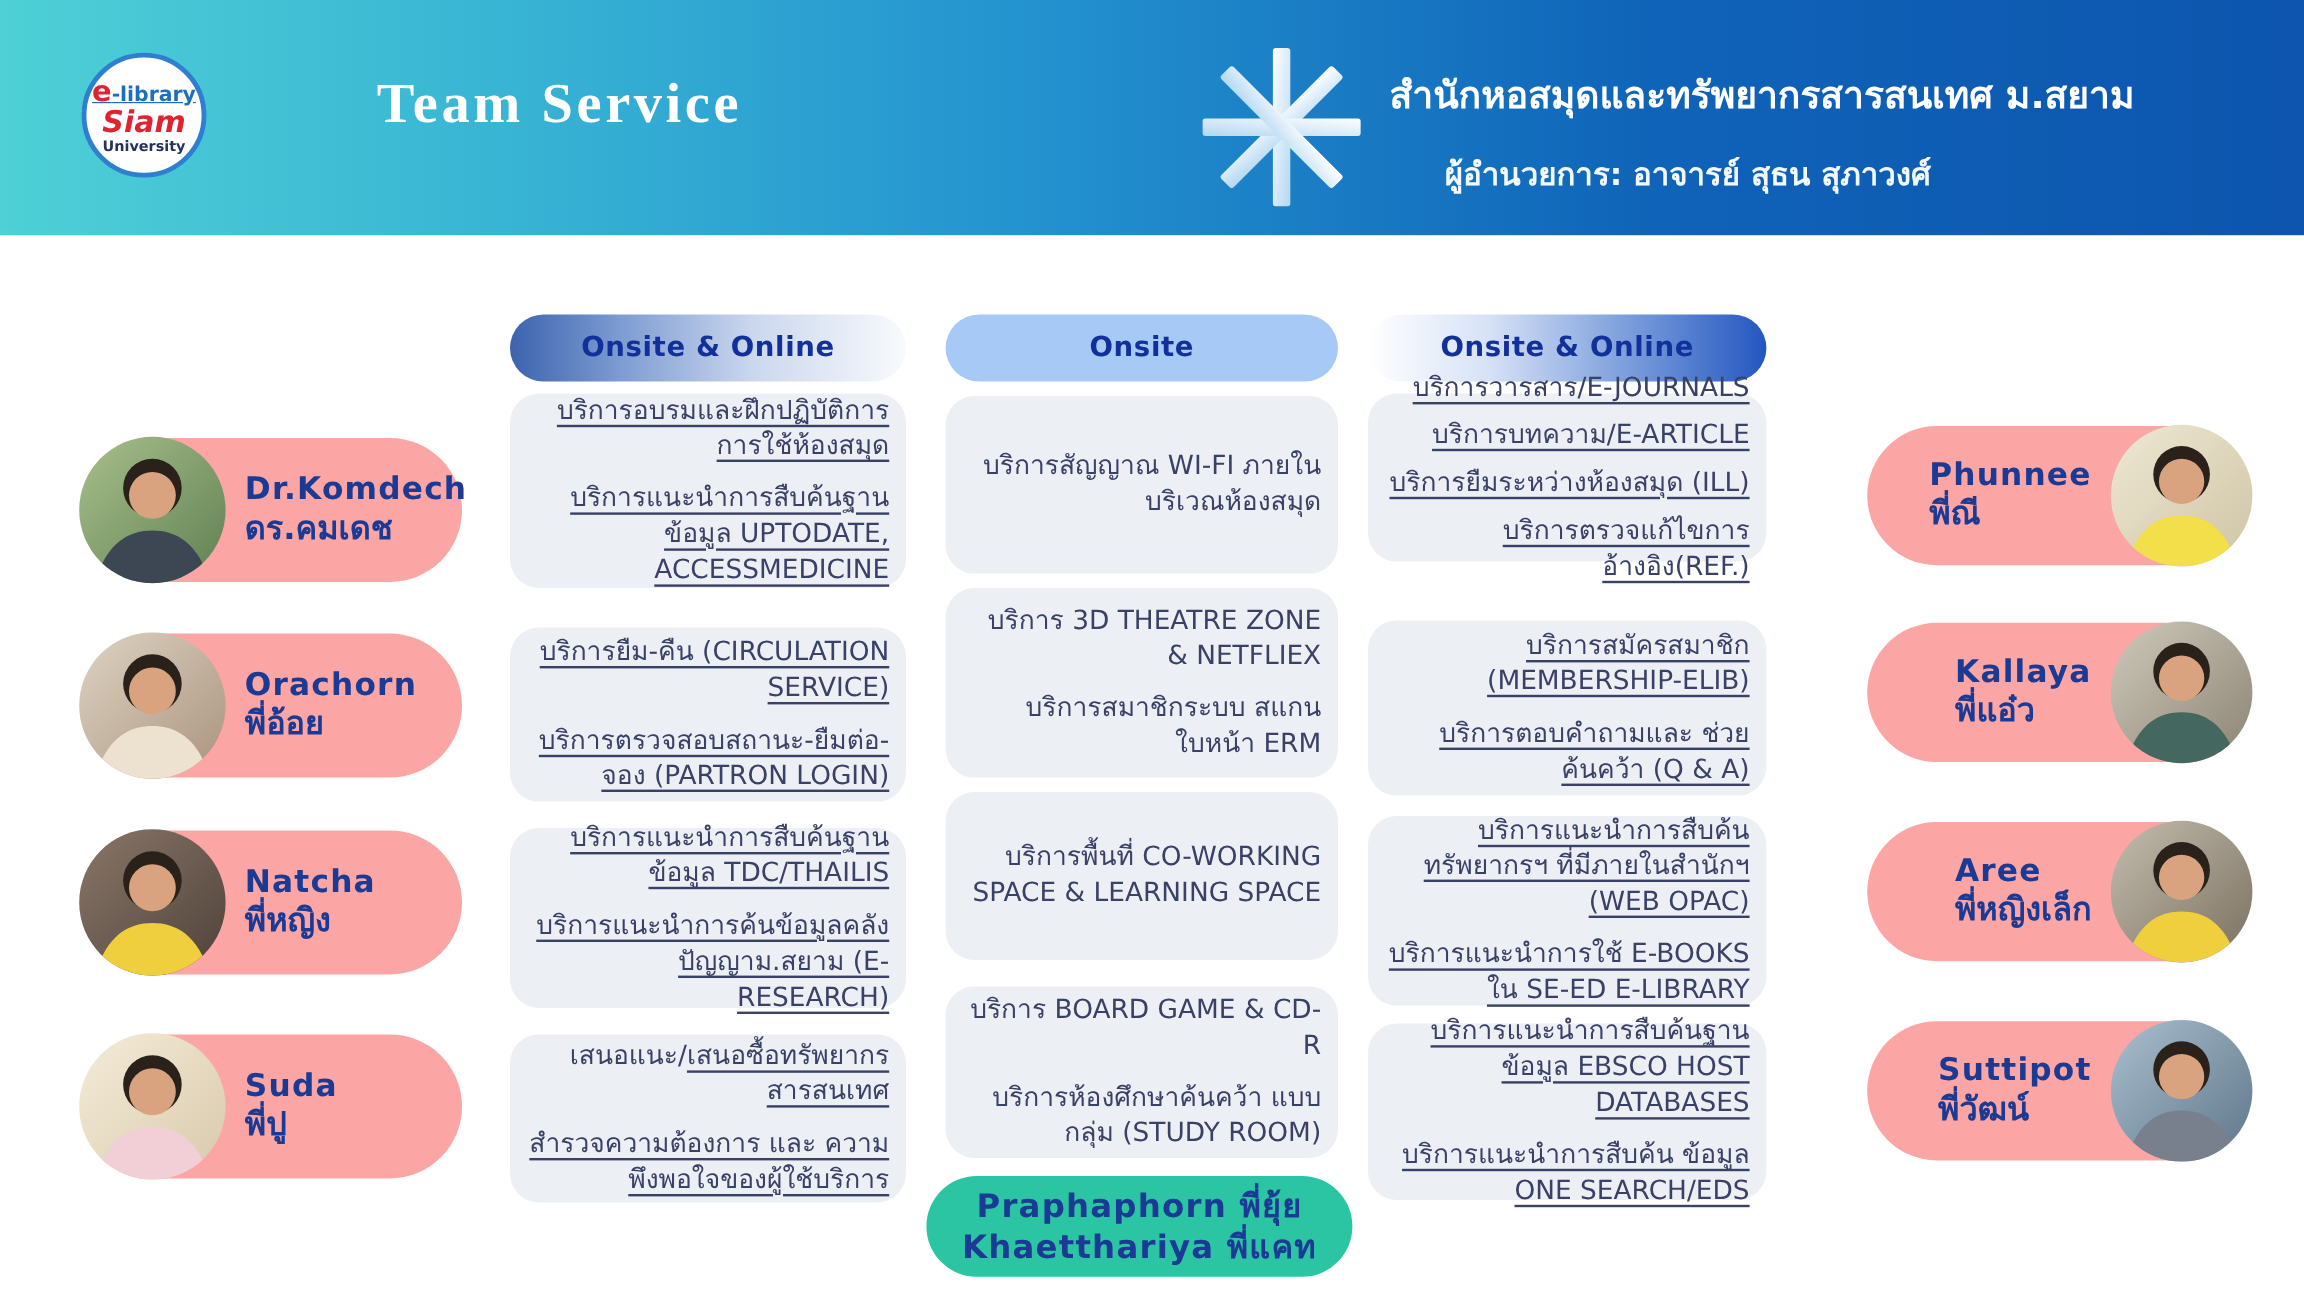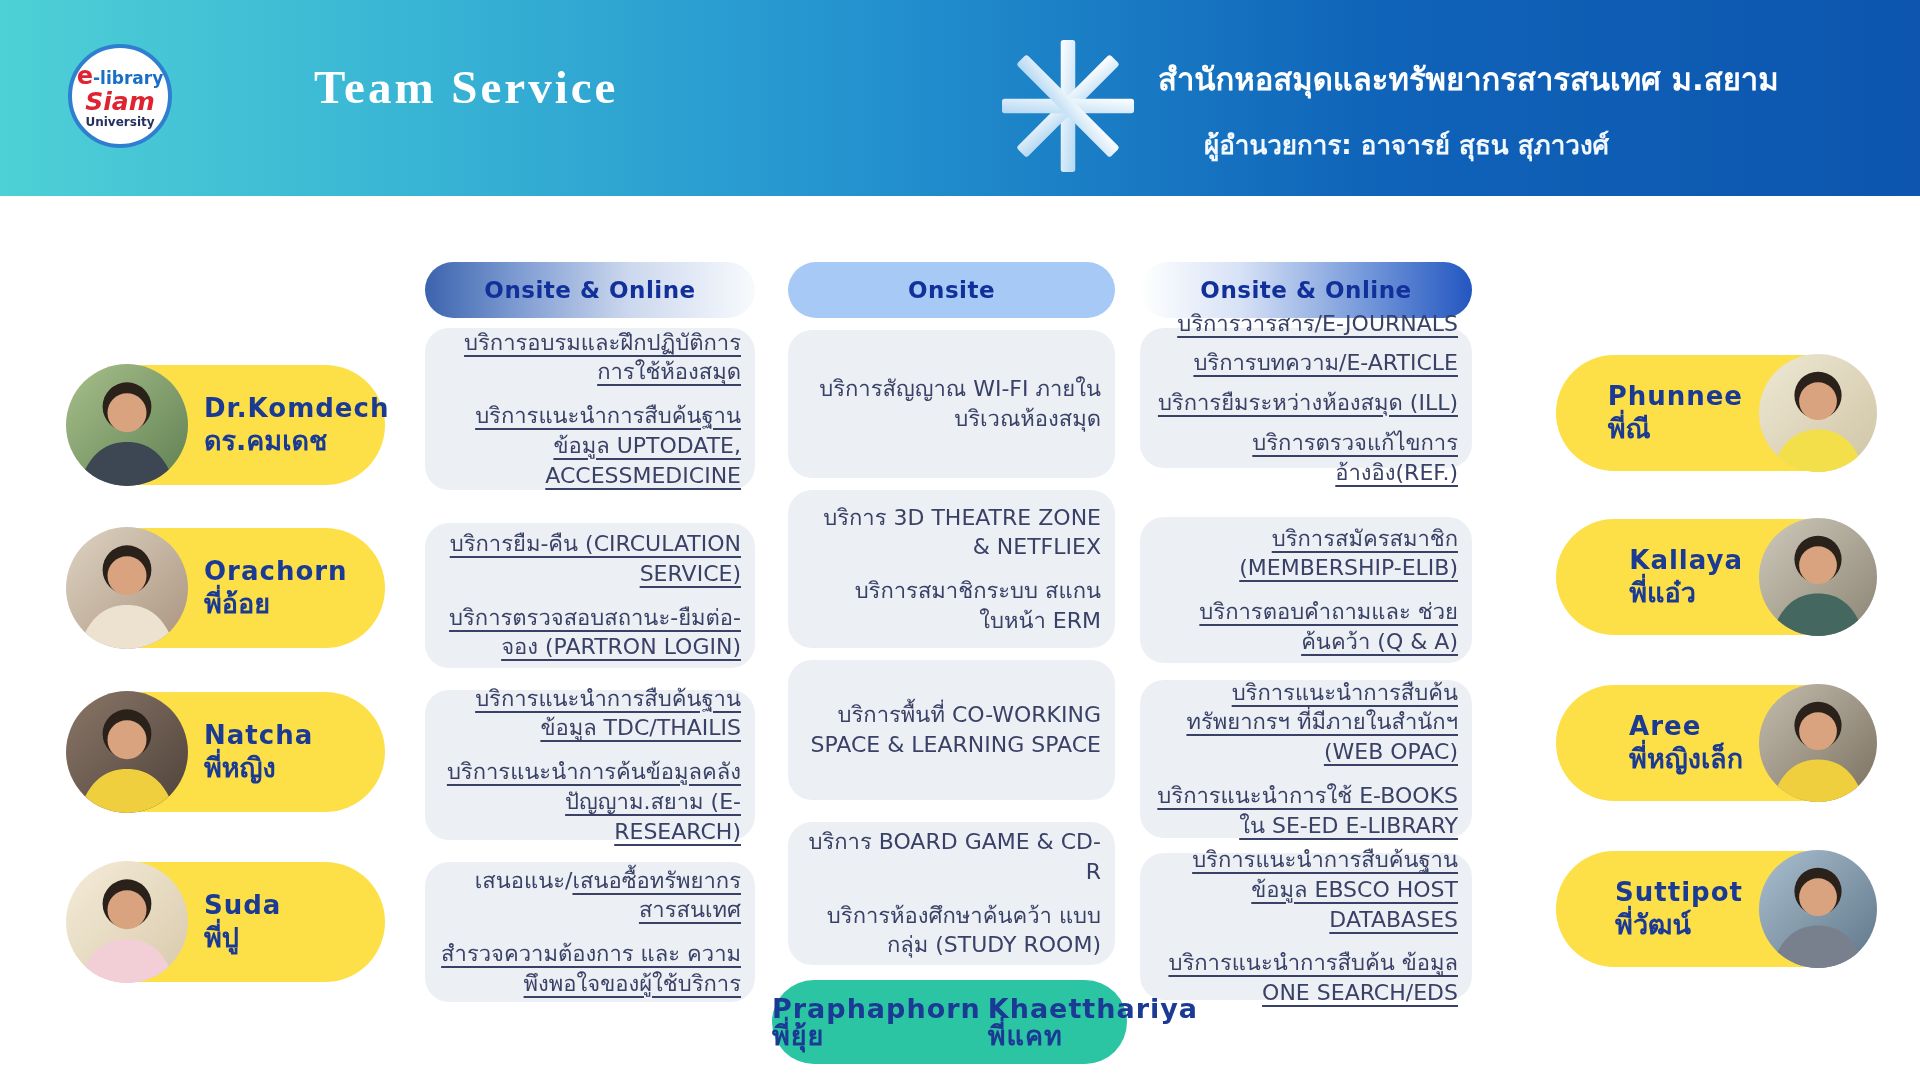--- a/index.html
+++ b/index.html
@@ -11,21 +11,21 @@
   
   .header{
     position:absolute;left:0;top:0;width:1920px;height:196px;
     background:linear-gradient(90deg,#4ed0d6 0%,#38b4d4 22%,#2392cf 45%,#0f63b8 72%,#0d55ae 100%);
   }
   .logo{
     position:absolute;left:68px;top:44px;width:104px;height:104px;border-radius:50%;
     background:#ffffff;border:4px solid #2f7fd0;box-sizing:border-box;
     display:flex;flex-direction:column;align-items:center;justify-content:center;line-height:1;
   }
-  .logo-line1{font-size:17px;color:#1a6fc4;font-weight:700;}
+  .logo-line1{font-size:17px;color:#1a6fc4;font-weight:700;text-decoration:underline;}
   .logo-e{color:#e02330;font-size:24px;font-weight:800;}
   .logo-siam{font-size:25px;color:#e02330;font-weight:800;font-style:italic;margin-top:1px;}
   .logo-univ{font-size:12px;color:#25315e;font-weight:700;margin-top:2px;}
   .main-title{
     position:absolute;left:314px;top:60px;color:#ffffff;font-size:47px;font-weight:800;letter-spacing:3px;font-family:Liberation Serif, serif;
   }
   .asterisk{position:absolute;left:1002px;top:40px;width:132px;height:132px;}
   .org-name{position:absolute;left:1158px;top:54px;color:#ffffff;font-size:31px;font-weight:800;}
   .director{position:absolute;left:1204px;top:124px;color:#f2f8ff;font-size:26px;font-weight:700;}
   
@@ -40,37 +40,37 @@
   
   .svcbox{
     position:absolute;background:#ecf0f5;border-radius:24px;box-sizing:border-box;
     padding:10px 14px;display:flex;flex-direction:column;justify-content:center;gap:14px;
     text-align:right;color:#3a4166;font-size:22px;line-height:1.35;
   }
   .sline{white-space:normal;}
   .u{text-decoration:underline;text-underline-offset:5px;text-decoration-thickness:1.5px;}
   
   .staff{
-    position:absolute;background:#fde047;border-radius:62px;
+    position:absolute;background:#fca5a5;border-radius:62px;
     display:flex;align-items:center;gap:16px;
   }
   .staff.left{left:67px;width:318px;height:120px;}
   .staff.right{left:1556px;width:320px;height:116px;flex-direction:row-reverse;}
   .photo{flex:none;border-radius:50%;overflow:hidden;}
   .staff.left .photo{width:122px;height:122px;margin-left:-1px;}
   .staff.right .photo{width:118px;height:118px;margin-right:-1px;}
   .photo svg{display:block;width:100%;height:100%;}
   .staff-text{line-height:1.25;}
   .staff.right .staff-text{padding-left:30px;}
   .staff-name{font-size:26px;font-weight:800;color:#1b3a94;letter-spacing:1px;}
   .staff-nick{font-size:27px;font-weight:800;color:#1b3a94;}
   
   .duo-pill{
     position:absolute;left:772px;top:980px;width:355px;height:84px;border-radius:44px;
-    background:#2bc5a4;display:flex;flex-direction:row;align-items:center;justify-content:space-between;gap:7px;
+    background:#2bc5a4;display:flex;flex-direction:column;align-items:center;justify-content:center;gap:7px;
   }
   .duo-line{font-size:27px;font-weight:800;color:#1b3a94;letter-spacing:1px;line-height:1;}
 </style>
 </head>
 <body>
 
 <div class="canvas">
 
   <div class="header">
     <div class="logo">

